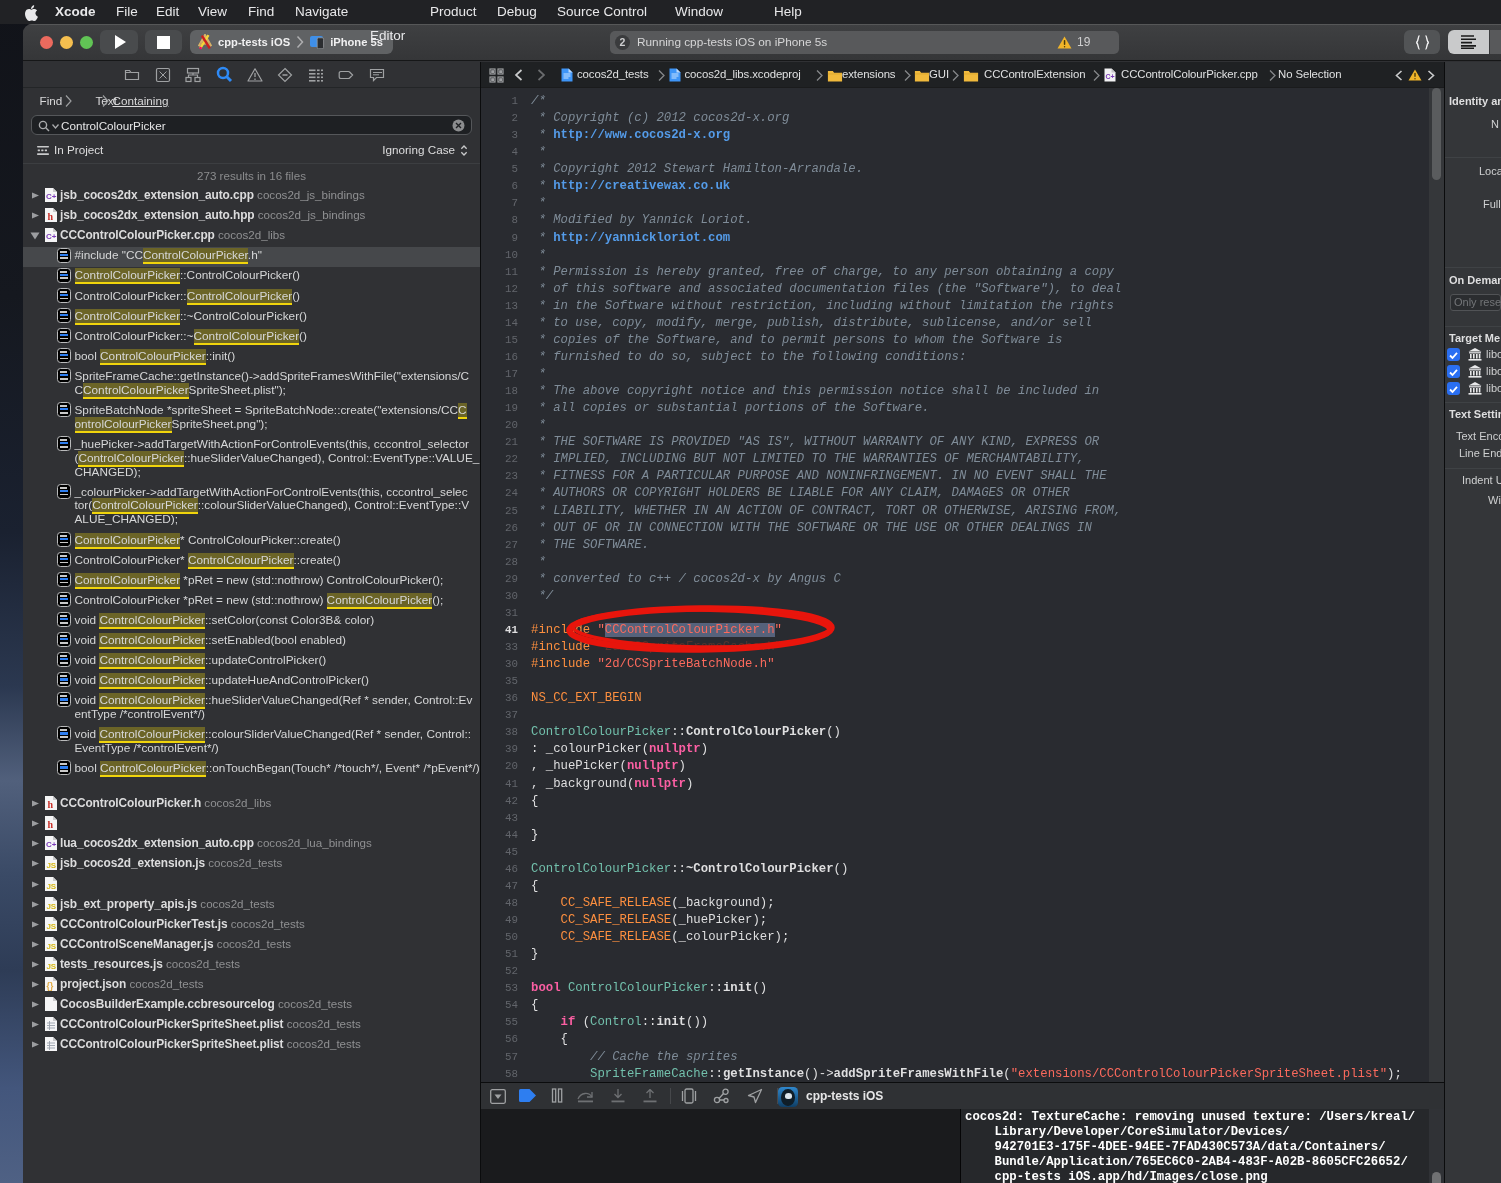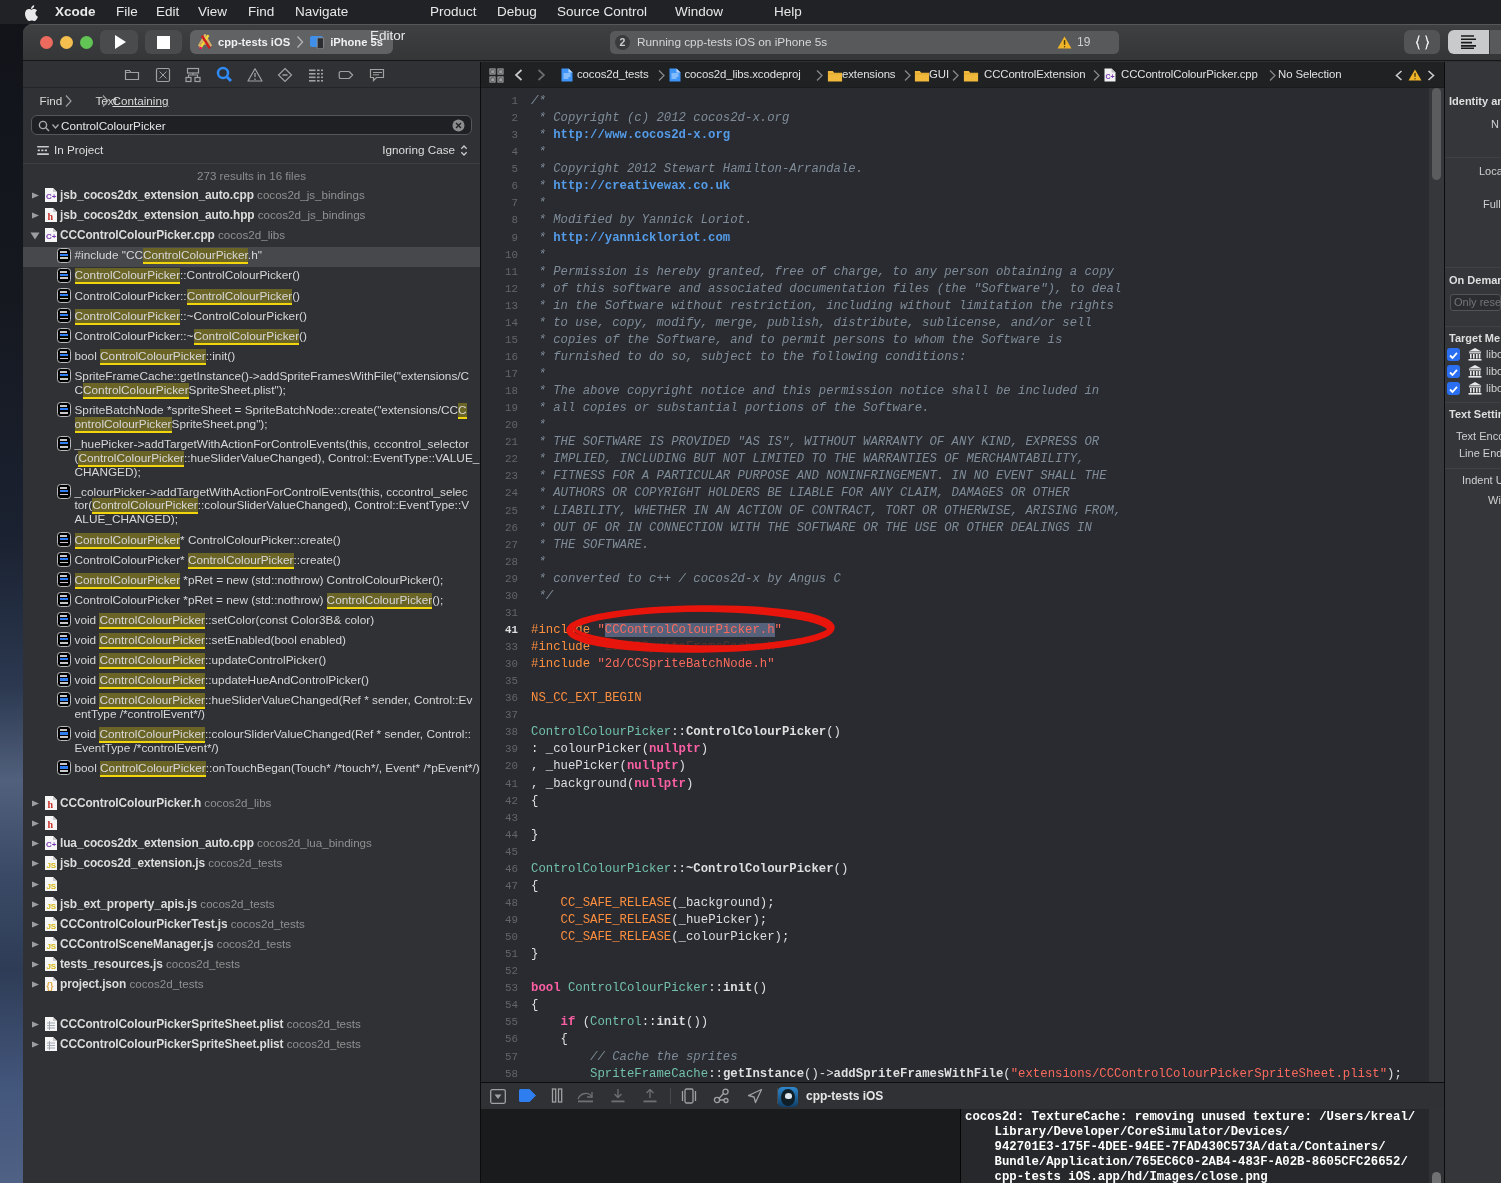--- a/index.html
+++ b/index.html
@@ -335,20 +335,26 @@
             <path d="M9 1 l4 4 h-4 z" fill="#c9c9cb"></path>
             <text x="2.4" y="13" font-size="8" font-weight="bold" fill="#d6b713" font-family="Liberation Sans">JS</text>
           </svg><div class="abs" style="left:37px;top:3px;"><span class="fn">tests_resources.js</span> <span class="pj">cocos2d_tests</span></div></div>
 <div class="row frow" style="top:911.7px;height:20px;"><svg class="abs" style="left:8px;top:6px" width="9" height="9" viewBox="0 0 9 9">
             <path d="M1 1.5 L8 4.5 L1 7.5 Z" fill="#9b9da0"></path>
           </svg><svg class="abs" style="left:21px;top:2px" width="14" height="16" viewBox="0 0 14 16">
             <path d="M1 1 h8 l4 4 v10 h-12 z" fill="#f5f5f6"></path>
             <path d="M9 1 l4 4 h-4 z" fill="#c9c9cb"></path>
             <text x="2.6" y="12.5" font-size="8.5" font-weight="bold" fill="#e0a73c" font-family="Liberation Sans">{}</text>
           </svg><div class="abs" style="left:37px;top:3px;"><span class="fn">project.json</span> <span class="pj">cocos2d_tests</span></div></div>
+<div class="row frow" style="top:931.8px;height:20px;"><svg class="abs" style="left:8px;top:6px" width="9" height="9" viewBox="0 0 9 9">
+            <path d="M1 1.5 L8 4.5 L1 7.5 Z" fill="#9b9da0"></path>
+          </svg><svg class="abs" style="left:21px;top:2px" width="14" height="16" viewBox="0 0 14 16">
+            <path d="M1 1 h8 l4 4 v10 h-12 z" fill="#f5f5f6"></path>
+            <path d="M9 1 l4 4 h-4 z" fill="#c9c9cb"></path>
+          </svg><div class="abs" style="left:37px;top:3px;"><span class="fn">CocosBuilderExample.ccbresourcelog</span> <span class="pj">cocos2d_tests</span></div></div>
 <div class="row frow" style="top:951.8px;height:20px;"><svg class="abs" style="left:8px;top:6px" width="9" height="9" viewBox="0 0 9 9">
             <path d="M1 1.5 L8 4.5 L1 7.5 Z" fill="#9b9da0"></path>
           </svg><svg class="abs" style="left:21px;top:2px" width="14" height="16" viewBox="0 0 14 16">
             <path d="M1 1 h8 l4 4 v10 h-12 z" fill="#f5f5f6"></path>
             <path d="M9 1 l4 4 h-4 z" fill="#c9c9cb"></path>
             <g stroke="#9aa2ad" stroke-width="0.9">
               <path d="M3 7 h8 M3 9.5 h8 M3 12 h8 M5.5 5 v9"></path>
             </g>
           </svg><div class="abs" style="left:37px;top:3px;"><span class="fn">CCControlColourPickerSpriteSheet.plist</span> <span class="pj">cocos2d_tests</span></div></div>
 <div class="row frow" style="top:971.9px;height:20px;"><svg class="abs" style="left:8px;top:6px" width="9" height="9" viewBox="0 0 9 9">

